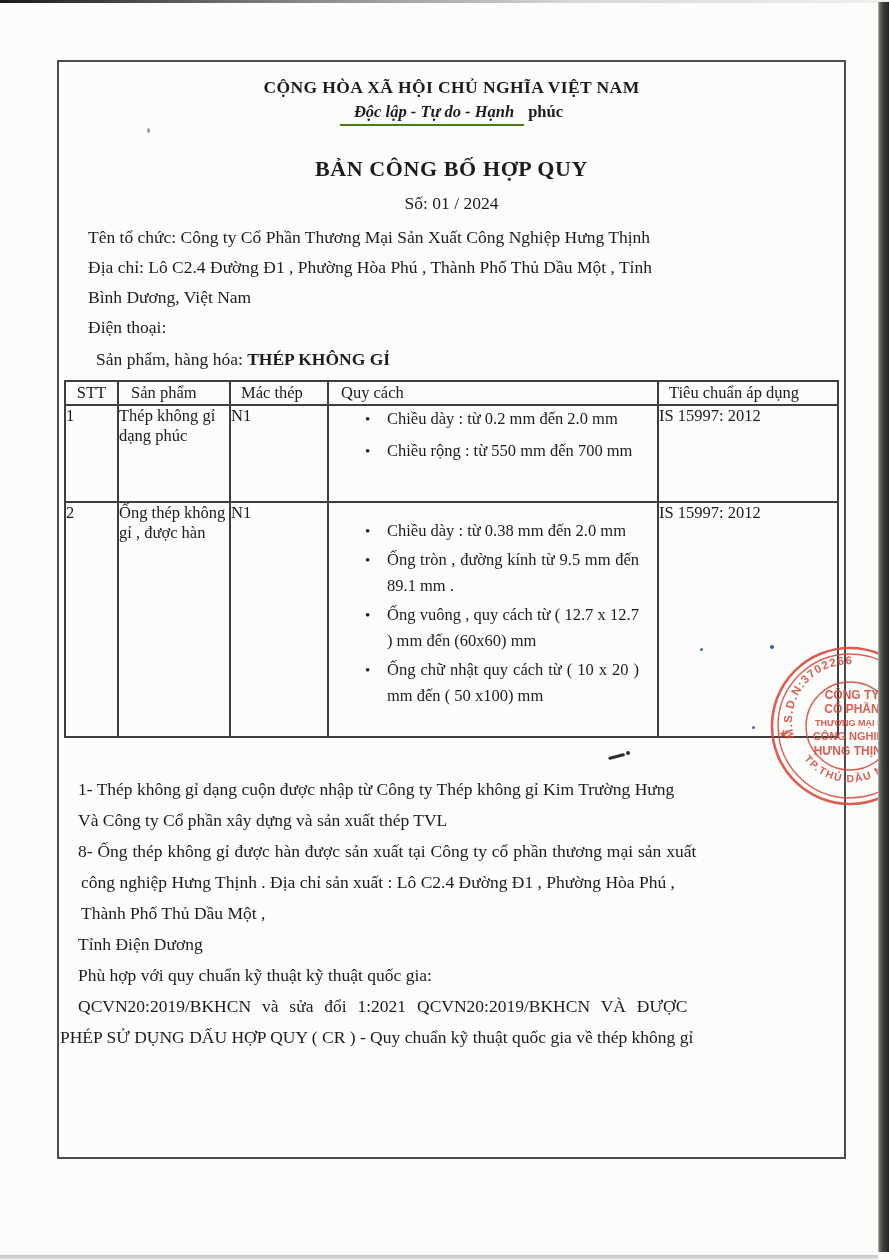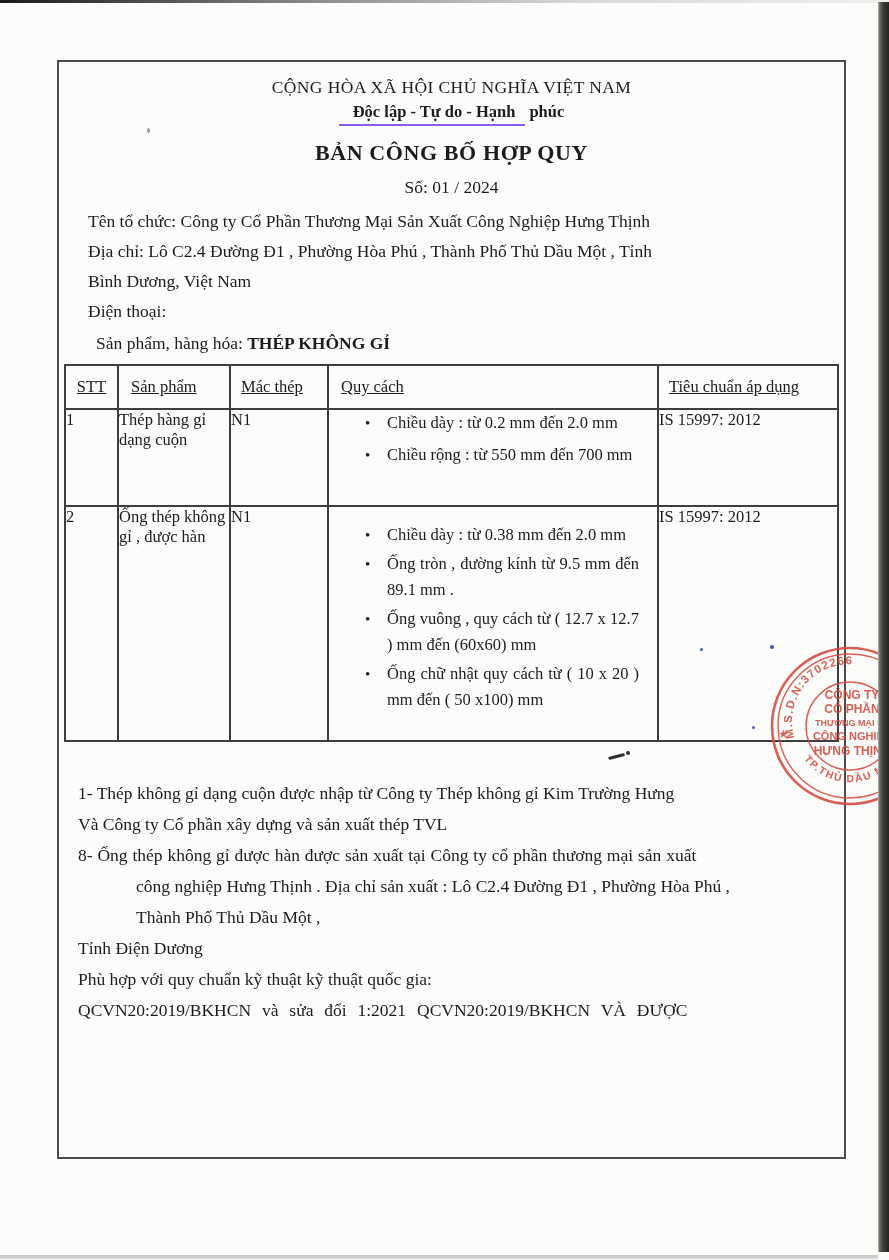--- a/index.html
+++ b/index.html
@@ -13,53 +13,53 @@
     background:linear-gradient(to right,#1a1a1a,#8a8a8a 35%,#d8d8d8 65%,#efefee);z-index:40;}
   .edge-right{position:absolute;right:0;top:2px;width:11px;height:1250px;
     background:linear-gradient(to left,#23261f,#3c4038 55%,#6b6f67 85%,#b9bcb4);z-index:40;}
   .edge-bottom{position:absolute;left:0;bottom:1px;width:878px;height:4px;
     background:linear-gradient(to bottom,#c6c8c6,#d8dad8);z-index:40;}
   
   .frame{
     position:absolute;left:57px;top:60px;width:789px;height:1099px;
     border:2px solid #4c4c4c;box-sizing:border-box;
   }
-  .nat-title{margin-top:15px;text-align:center;font-weight:normal;font-size:17.5px;letter-spacing:.4px;}
+  .nat-title{margin-top:15px;text-align:center;font-weight:bold;font-size:17.5px;letter-spacing:.4px;}
   .motto{margin-top:4px;text-align:center;font-weight:bold;font-size:16.5px;}
-  .motto .uline{display:inline-block;border-bottom:2px solid #8b5cf6;padding:0 10px 2px 14px;}
+  .motto .uline{display:inline-block;border-bottom:2px solid #4d7c0f;padding:0 10px 2px 14px;font-style:italic;}
   .motto .tail{padding-left:4px;}
-  .doc-title{margin-top:14px;text-align:center;font-weight:bold;font-size:22px;letter-spacing:.6px;}
+  .doc-title{margin-top:30px;text-align:center;font-weight:bold;font-size:22px;letter-spacing:.6px;}
   .doc-no{margin-top:11px;text-align:center;font-size:17.5px;}
   
   .info{margin-top:8px;font-size:17.5px;line-height:30px;padding-right:24px;}
   .info .ln{padding-left:29px;}
   .info .ln2{padding-left:37px;}
   .bold{font-weight:bold;}
   
   table.spec{border-collapse:collapse;table-layout:fixed;width:773px;margin:6px 0 0 5px;font-size:16.5px;}
   table.spec td,table.spec th{border:2px solid #3e3e3e;vertical-align:top;padding:0;font-weight:normal;text-align:left;}
   col.c-stt{width:53px;}col.c-sp{width:112px;}col.c-mt{width:98px;}col.c-qc{width:330px;}col.c-tc{width:180px;}
-  tr.hdr{height:44px;text-decoration:underline;}
+  tr.hdr{height:24px;}
   tr.hdr th{vertical-align:middle;padding-left:12px;font-size:16.5px;}
   tr.hdr th.ctr{text-align:center;padding-left:0;}
   tr.r1{height:97px;} tr.r2{height:235px;}
   td.stt{text-align:center;padding-top:12px;}
   td.sp{padding:12px 10px 0 13px;text-align:justify;}
   td.mt{text-align:center;padding-top:12px;}
   td.tc{padding:13px 8px 0 11px;}
   td.qc{padding:12px 0 0 0;}
   td.qc .item{position:relative;margin:0 14px 6px 58px;text-align:justify;line-height:26px;width:252px;}
   tr.r2 td.qc{padding-top:15px;}
   tr.r2 td.qc .item{margin-bottom:3px;}
   td.qc .dot{position:absolute;left:-22px;top:0;font-size:15px;}
   
   .notes{margin-top:36px;font-size:17.5px;line-height:30px;padding-right:8px;}
   .notes .ln{margin-bottom:1px;}
   .ind-a{padding-left:19px;}
-  .ind-c{padding-left:44px;margin-left:33px;}
+  .ind-c{padding-left:22px;}
   .ind-0{padding-left:1px;}
   .reg1{word-spacing:6.5px;}
   .n2l1{word-spacing:.5px;}
   
   .stamp{position:absolute;left:740px;top:616px;width:235px;height:230px;z-index:10;opacity:.88;}
   
   .pen-mark{position:absolute;left:608px;top:755px;width:17px;height:2.5px;background:#2f2f33;transform:rotate(-14deg);border-radius:2px;z-index:11;}
   .pen-dot{position:absolute;left:626px;top:751px;width:4px;height:4px;background:#2f2f33;border-radius:50%;z-index:11;}
   .speck{position:absolute;border-radius:50%;z-index:11;}
   .speck.b1{left:770px;top:645px;width:4px;height:4px;background:#3b55b8;}
@@ -106,21 +106,21 @@
       <tbody>
           <tr class="hdr">
         <th class="ctr">STT</th>
         <th>Sản phẩm</th>
         <th style="padding-left:10px;">Mác thép</th>
         <th>Quy cách</th>
         <th style="padding-left:10px;">Tiêu chuẩn áp dụng</th>
       </tr>
       <tr class="r1">
         <td class="stt">1</td>
-        <td class="sp">Thép hàng gỉ dạng cuộn</td>
+        <td class="sp">Thép không gỉ dạng phúc</td>
         <td class="mt">N1</td>
         <td class="qc">
           <div class="item"><span class="dot">•</span><span>Chiều dày : từ 0.2 mm đến 2.0 mm</span></div>
           <div class="item"><span class="dot">•</span><span>Chiều rộng : từ 550 mm đến 700 mm</span></div>
         </td>
         <td class="tc">IS 15997: 2012</td>
       </tr>
       <tr class="r2">
         <td class="stt">2</td>
         <td class="sp">Ống thép không gỉ , được hàn</td>
@@ -138,20 +138,21 @@
 
     <div class="notes">
       <div class="ln ind-a">1-  Thép không gỉ dạng cuộn được nhập từ Công ty Thép không gỉ Kim Trường Hưng</div>
       <div class="ln ind-a">Và Công ty Cổ phần xây dựng và sản xuất thép TVL</div>
       <div class="ln ind-a n2l1">8-  Ống thép không gỉ được hàn được sản xuất tại Công ty cổ phần thương mại sản xuất</div>
       <div class="ln ind-c">công nghiệp Hưng Thịnh . Địa chỉ sản xuất : Lô C2.4 Đường Đ1 , Phường Hòa Phú ,</div>
       <div class="ln ind-c">Thành Phố Thủ Dầu Một ,</div>
       <div class="ln ind-a">Tỉnh Điện Dương</div>
       <div class="ln ind-a">Phù hợp với quy chuẩn kỹ thuật kỹ thuật quốc gia:</div>
       <div class="ln ind-a reg1">QCVN20:2019/BKHCN và sửa đổi 1:2021 QCVN20:2019/BKHCN VÀ ĐƯỢC</div>
+      <div class="ln ind-0">PHÉP SỬ DỤNG DẤU HỢP QUY ( CR ) -  Quy chuẩn kỹ thuật quốc gia về thép không gỉ</div>
     </div>
   </div>
 
   <svg class="stamp" viewBox="0 0 235 230" xmlns="http://www.w3.org/2000/svg">
     <g fill="none" stroke="#d5493e">
       <circle cx="110" cy="110" r="78" stroke-width="2.6"></circle>
       <circle cx="110" cy="110" r="72" stroke-width="1.4"></circle>
       <circle cx="110" cy="110" r="44" stroke-width="1.4"></circle>
     </g>
     <defs>

